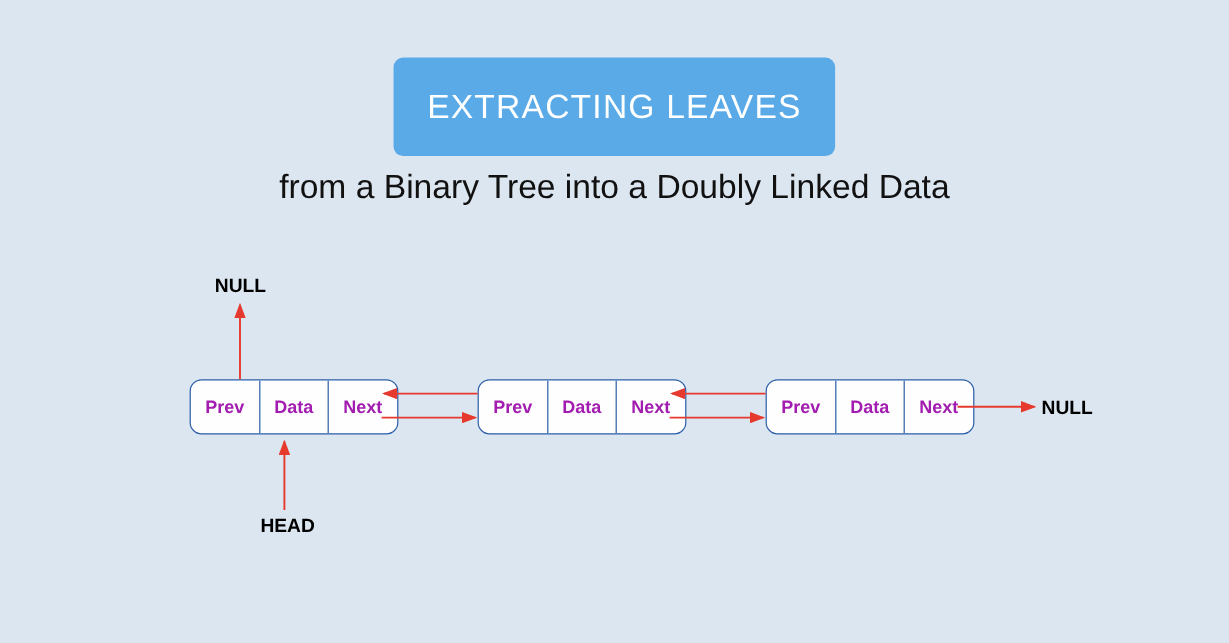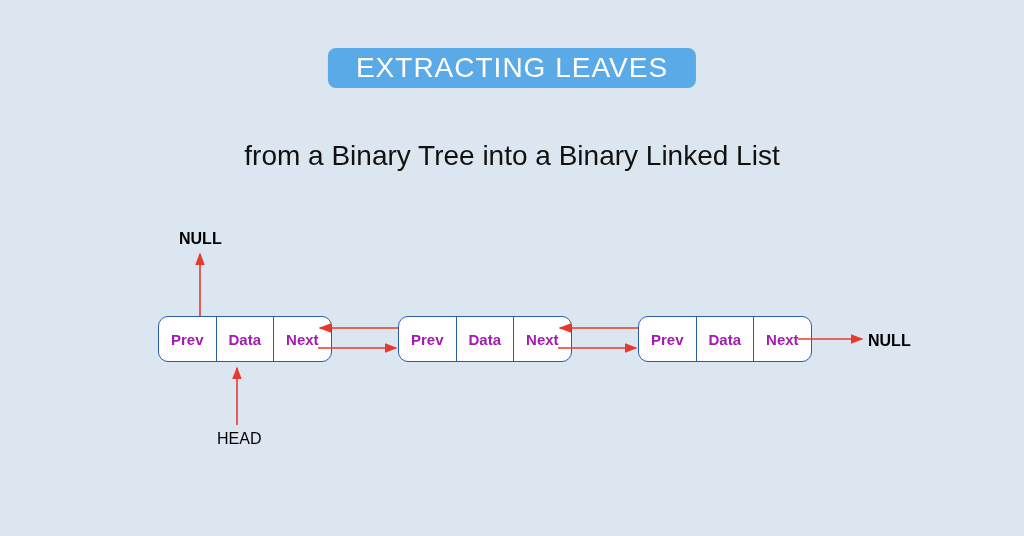--- a/index.html
+++ b/index.html
@@ -13,21 +13,21 @@
   }
   .title-badge {
     position: absolute;
     top: 48px;
     left: 50%;
     transform: translateX(-50%);
     background: #5aaae8;
     color: #fff;
     font-size: 28px;
     letter-spacing: 1px;
-    padding: 4px 28px;
+    padding: 25px 28px;
     border-radius: 8px;
     font-weight: 400;
   }
   .subtitle {
     position: absolute;
     top: 140px;
     left: 50%;
     transform: translateX(-50%);
     color: #111;
     font-size: 28px;
@@ -54,21 +54,21 @@
     top: 112px;
     left: 868px;
     font-weight: bold;
     font-size: 16px;
     color: #000;
   }
   .head-label {
     position: absolute;
     top: 210px;
     left: 217px;
-    font-weight: normal;
+    font-weight: bold;
     font-size: 16px;
     color: #000;
   }
   .node {
     position: absolute;
     display: flex;
     border: 1.5px solid #2a5da8;
     border-radius: 10px;
     background: #fefefe;
     height: 46px;
@@ -93,21 +93,21 @@
     position: absolute;
     top: 0; left: 0;
     width: 1024px; height: 280px;
     pointer-events: none;
   }
 </style>
 </head>
 <body>
 
 <div class="title-badge">EXTRACTING LEAVES</div>
-<div class="subtitle">from a Binary Tree into a Binary Linked List</div>
+<div class="subtitle">from a Binary Tree into a Doubly Linked Data</div>
 
 <div class="diagram">
 
   <div class="null-top">NULL</div>
   <div class="null-right">NULL</div>
   <div class="head-label">HEAD</div>
 
   <div class="node node1">
     <div class="cell">Prev</div>
     <div class="cell">Data</div>

